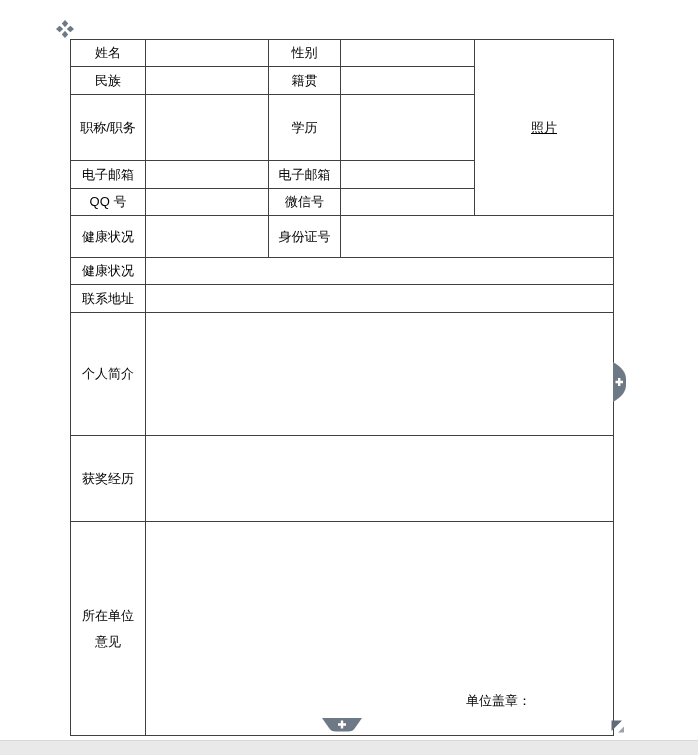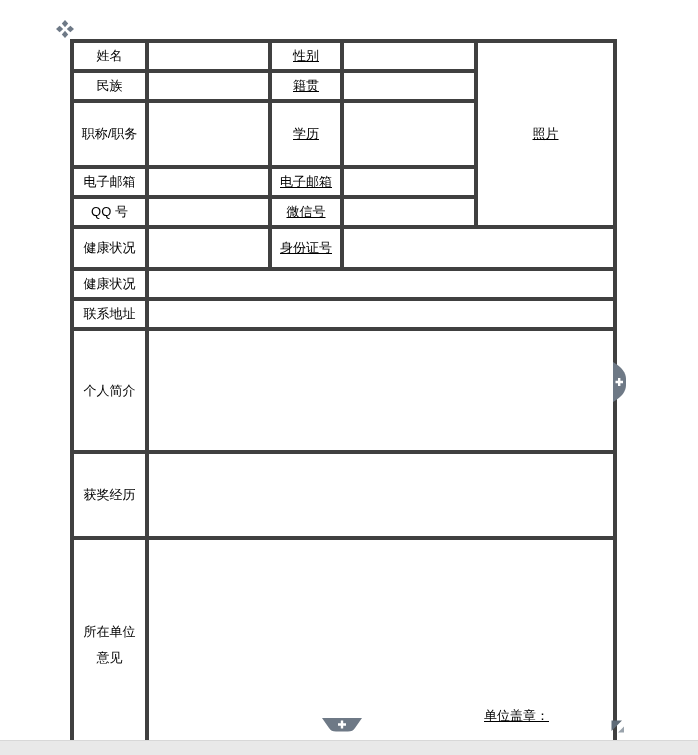--- a/index.html
+++ b/index.html
@@ -15,43 +15,42 @@
 
   
   .form-table-wrap { position: absolute; left: 70px; top: 39px; }
   table.form {
     border-collapse: collapse;
     table-layout: fixed;
     width: 543px;
     height: 679px;
   }
   table.form td {
-    border: 4px solid #404040;
+    border: 1px solid #404040;
     padding: 0;
     vertical-align: middle;
     text-align: center;
     overflow: hidden;
   }
   td.lbl { line-height: 1.4; }
   td.lbl .lbl-inner {
     display: inline-block;
     max-width: 56px;
     word-break: break-all;
     line-height: 2.0;
     vertical-align: middle;
   }
-  td.lbl3 .lbl-inner { max-width: 62px; text-decoration: underline; }
+  td.lbl3 .lbl-inner { max-width: 62px; }
   td.photo-cell { text-align: center; vertical-align: middle; text-decoration: underline; }
   td.opinion-val { position: relative; }
   .stamp {
     position: absolute;
-    right: 64px;
+    right: 82px;
     bottom: 25px;
     white-space: nowrap;
-    text-decoration: underline;
   }
 
   
   .move-handle { position: absolute; left: 56px; top: 20px; width: 18px; height: 18px; cursor: move; }
   .add-col-handle { position: absolute; left: 613px; top: 362px; width: 14px; height: 40px; cursor: pointer; }
   .add-row-handle { position: absolute; left: 322px; top: 718px; width: 40px; height: 14px; cursor: pointer; }
   .resize-grip { position: absolute; left: 611px; top: 720px; width: 14px; height: 13px; cursor: nwse-resize; }
 
   
   .page-edge-band {

